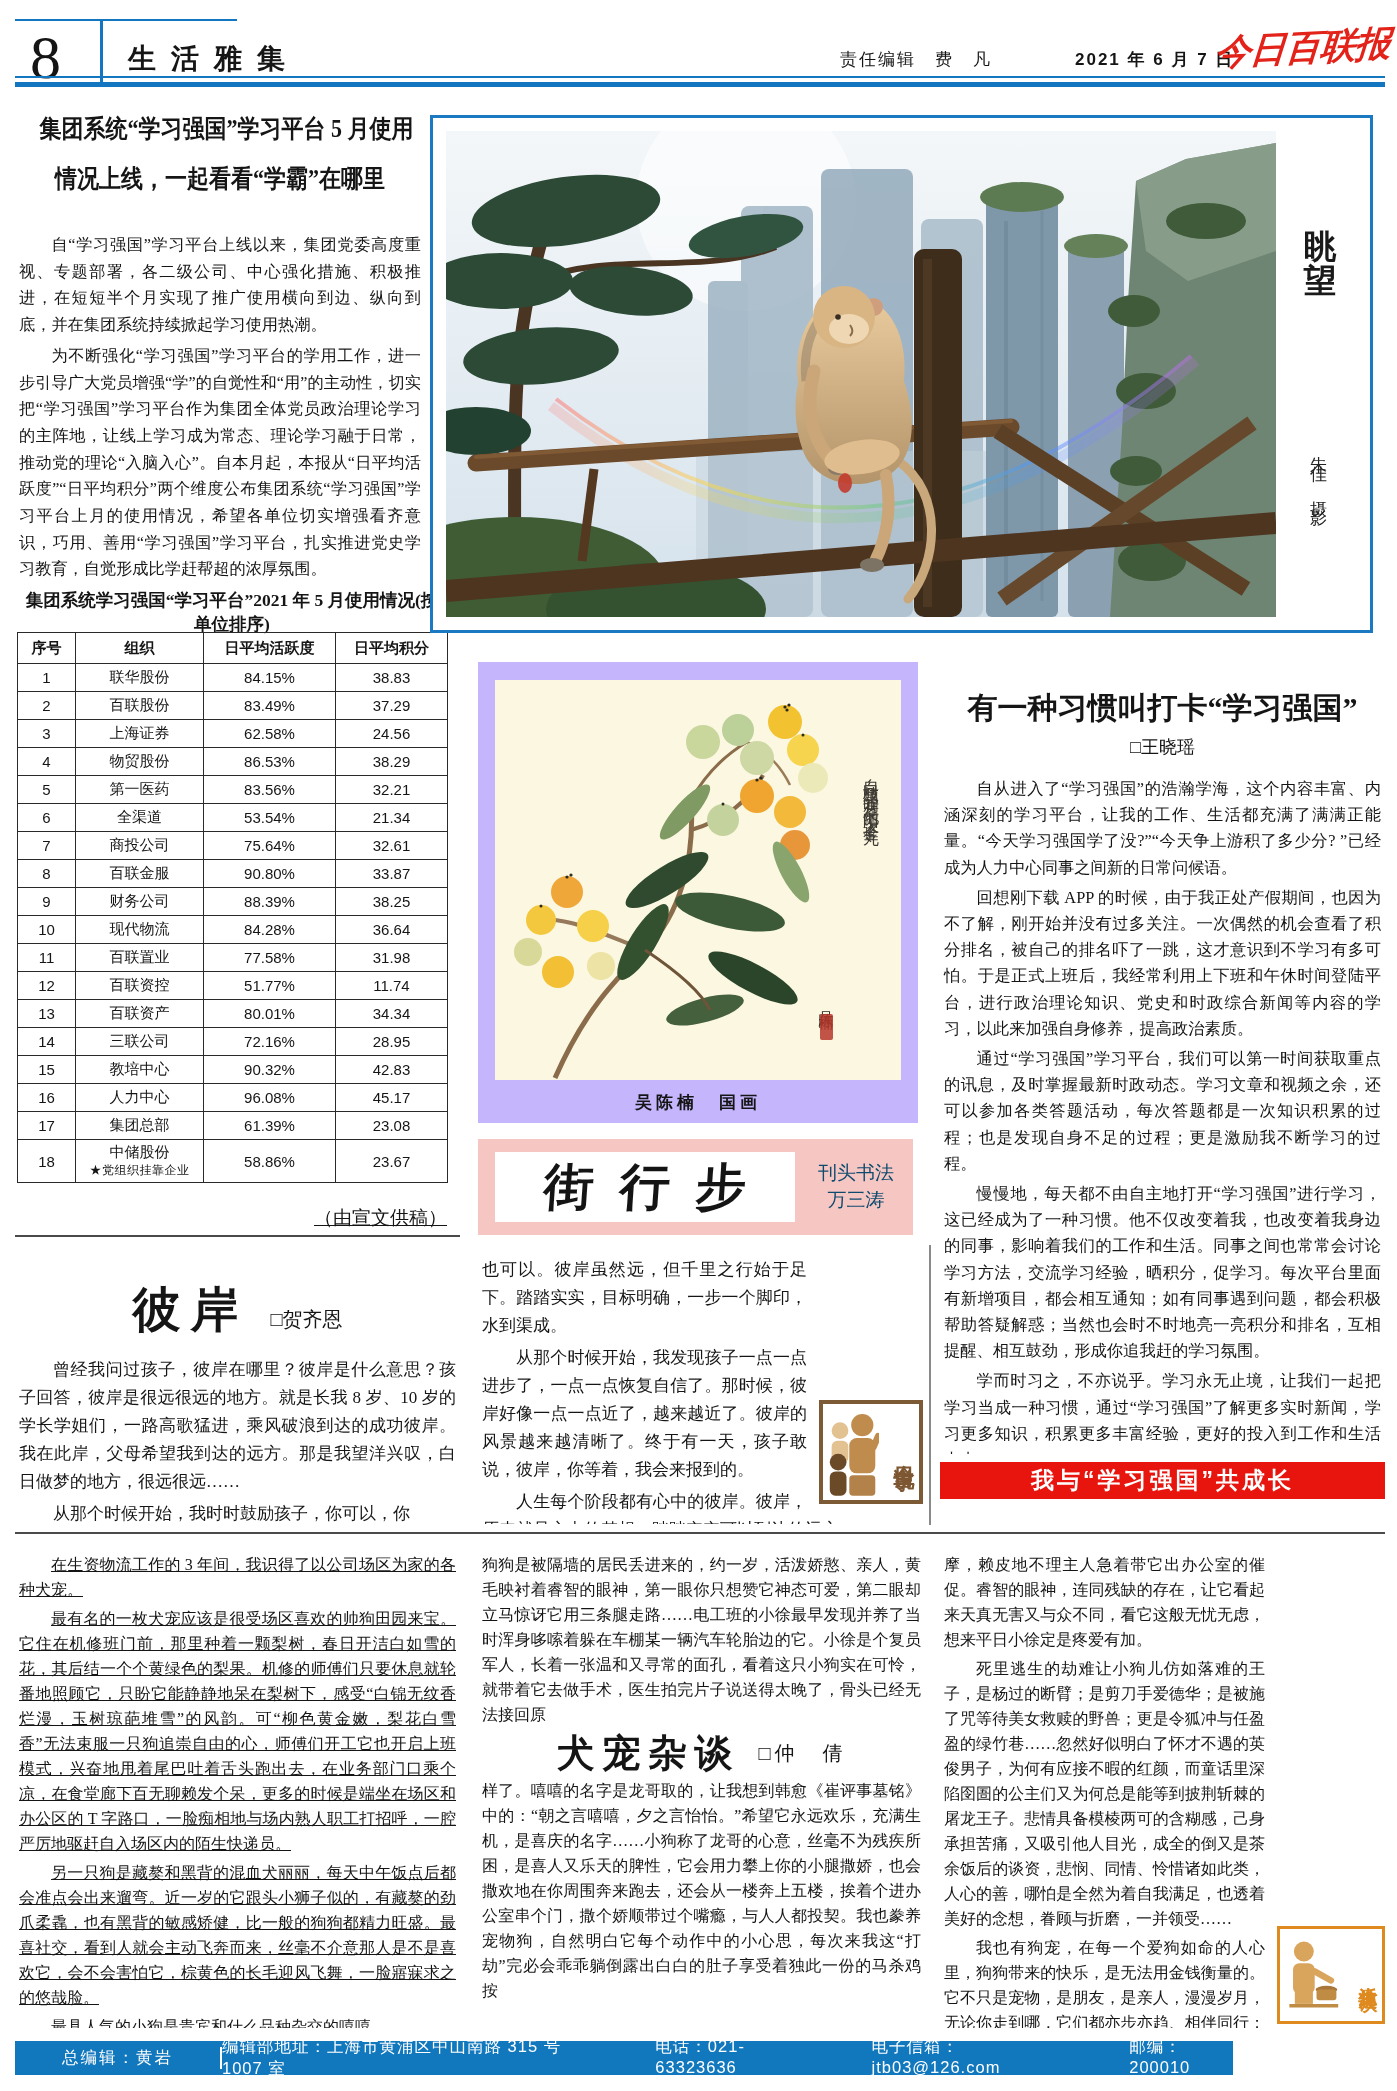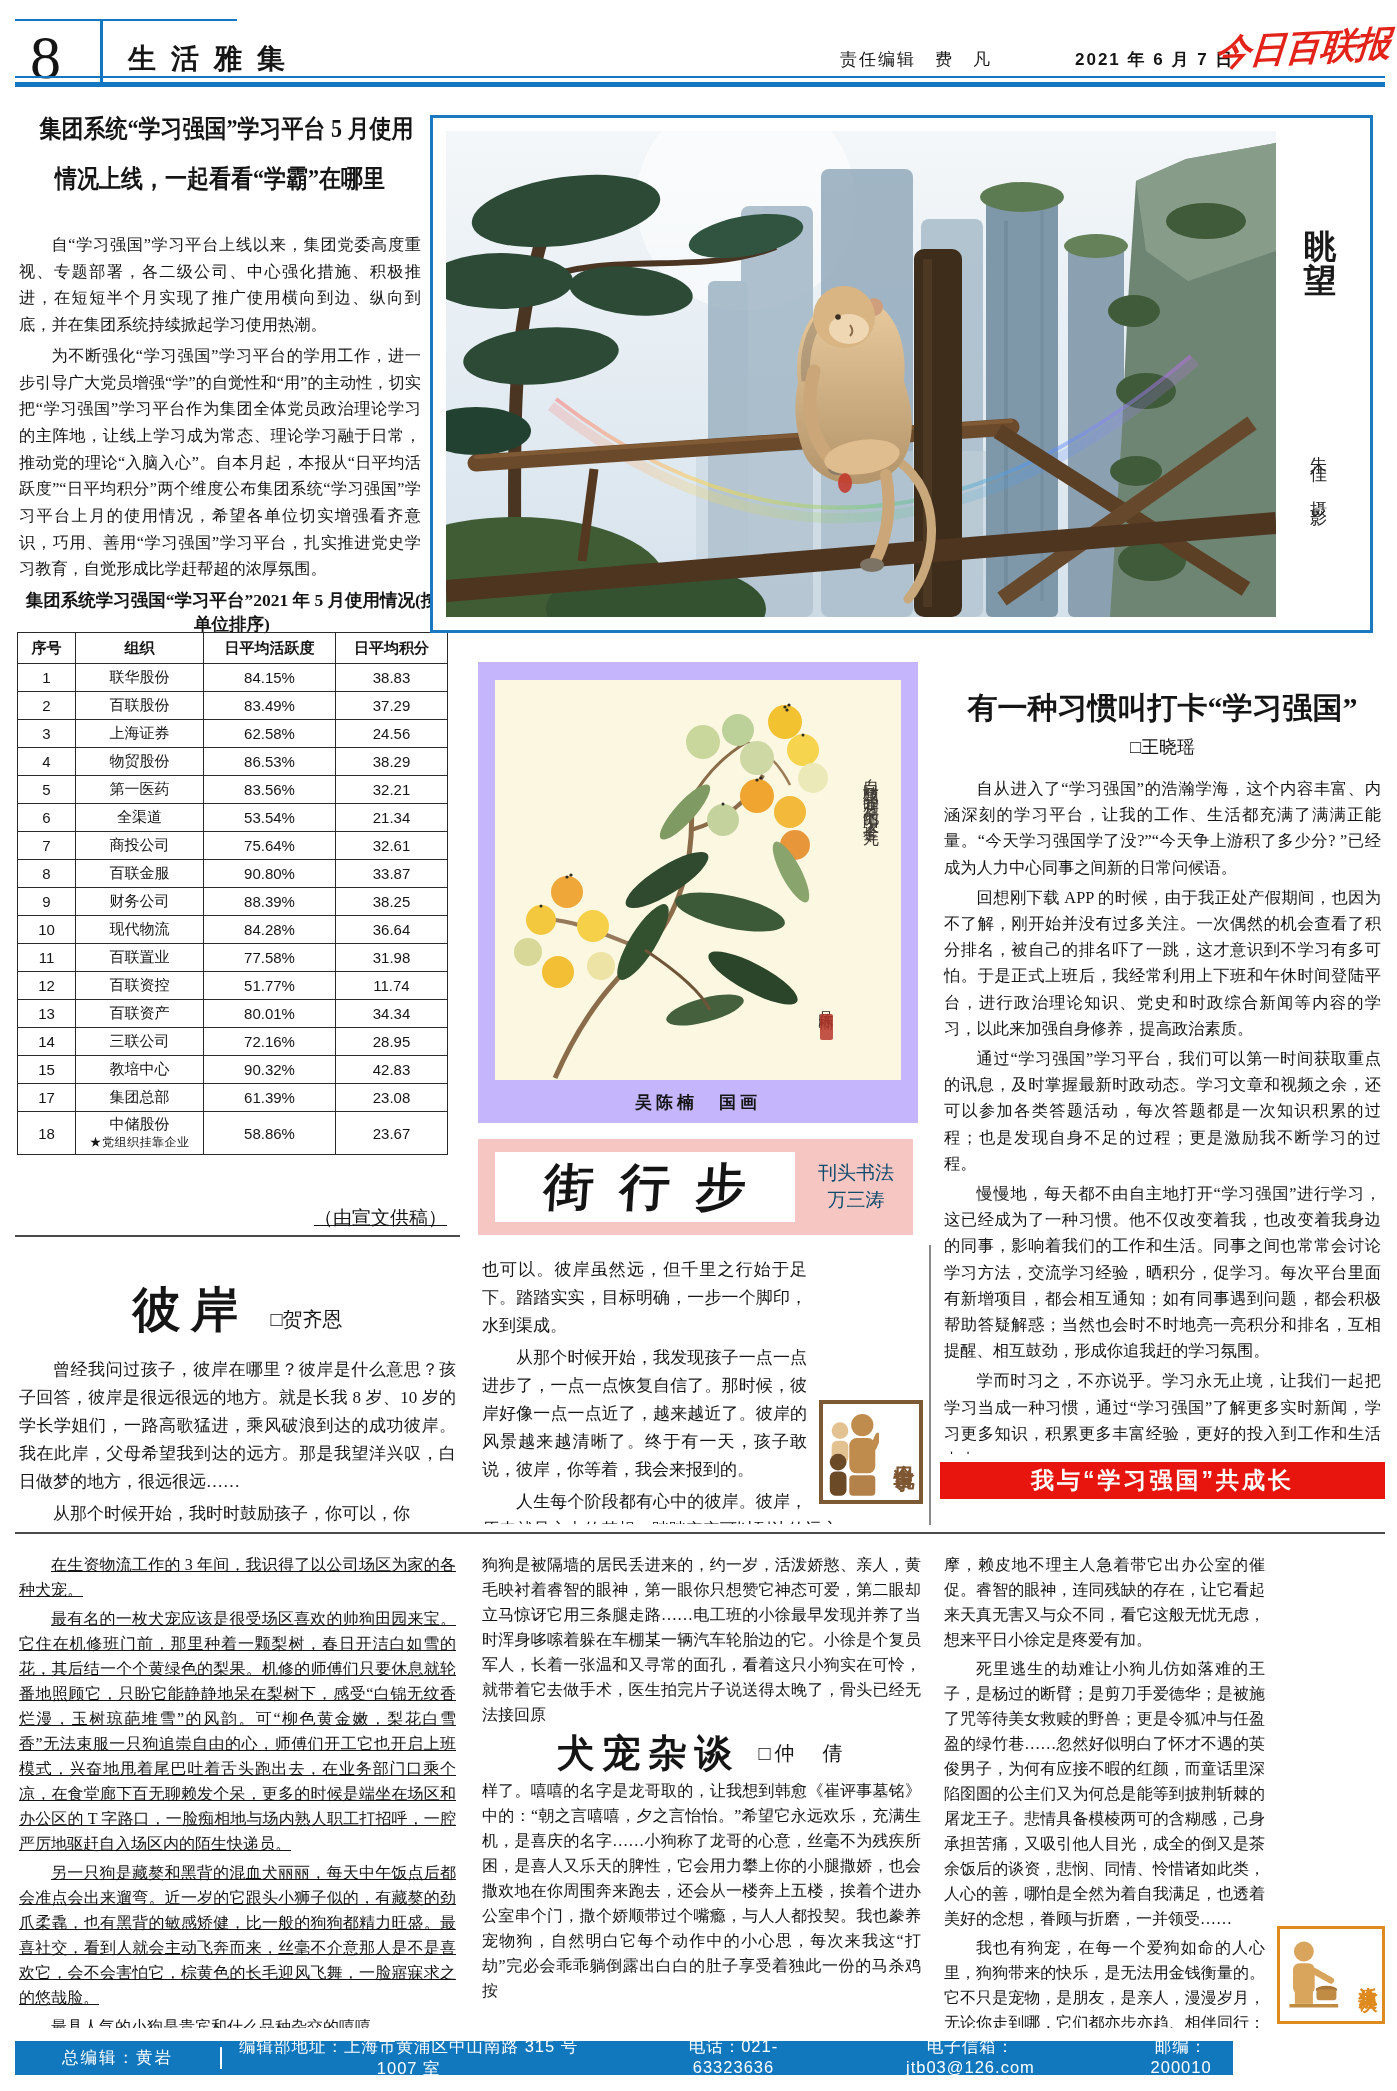--- a/index.html
+++ b/index.html
@@ -77,21 +77,21 @@
   .badge-jrss .badge-vtext{font-size:21px;color:#7d5632;letter-spacing:2px;}
   .badge-shqt .badge-vtext{font-size:19px;color:#de8a1f;letter-spacing:2px;}
   
   .hrule{background:#4a4a4a;}
   .vrule{background:#8a8a8a;}
   
   .footer-bar{background:#1278be;color:#fff;display:flex;align-items:center;
               font-family:"Liberation Sans","DejaVu Sans",sans-serif;font-size:16.5px;}
   .footer-chief{width:205px;text-align:center;letter-spacing:2px;}
   .footer-sep{width:2px;height:22px;background:#fff;}
-  .footer-rest{flex:1;display:flex;justify-content:center;gap:60px;letter-spacing:1px;text-align:center;}
+  .footer-rest{flex:1;display:flex;justify-content:center;gap:60px;letter-spacing:1px;}
 </style>
 </head>
 <body>
 
 <div id="paper">
 
   <div class="abs hrule" style="left:15px;top:19px;width:222px;height:2px;background:#1277c0;"></div>
   <div class="abs page-num" style="left:30px;top:26px;">8</div>
   <div class="abs blue" style="left:100px;top:20px;width:3px;height:66px;"></div>
   <div class="abs section-title sans" style="left:128px;top:40px;">生活雅集</div>
@@ -239,20 +239,28 @@
           <td>72.16%</td>
           <td>28.95</td>
         </tr>
         <tr>
           <td>15</td>
           <td>
             <div>教培中心</div>
           </td>
           <td>90.32%</td>
           <td>42.83</td>
+        </tr>
+        <tr>
+          <td>16</td>
+          <td>
+            <div>人力中心</div>
+          </td>
+          <td>96.08%</td>
+          <td>45.17</td>
         </tr>
         <tr>
           <td>17</td>
           <td>
             <div>集团总部</div>
           </td>
           <td>61.39%</td>
           <td>23.08</td>
         </tr>
         <tr>

